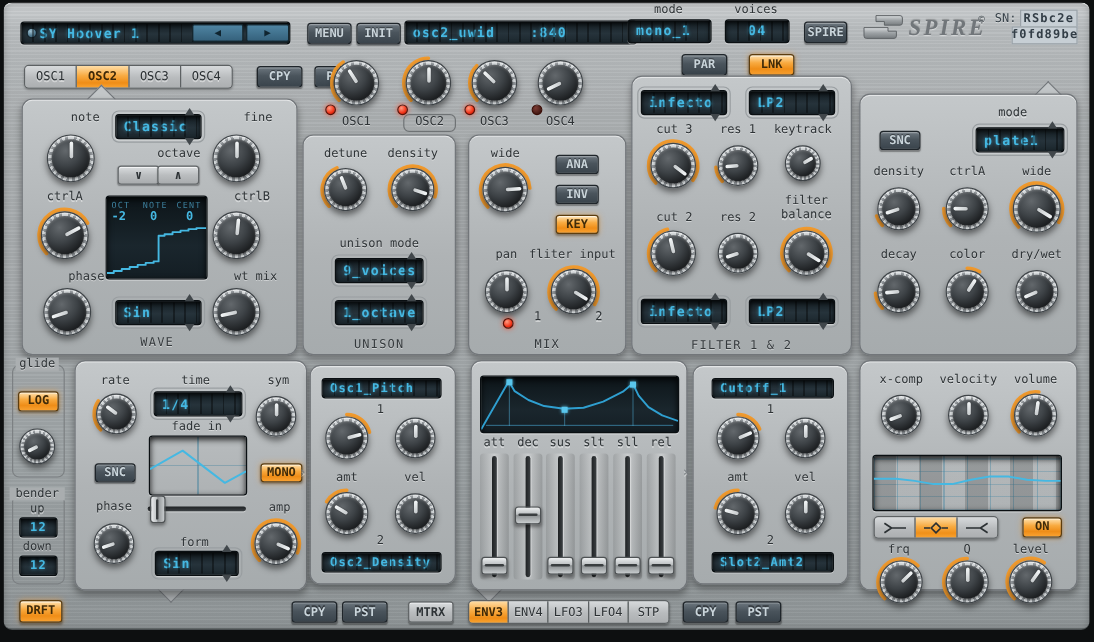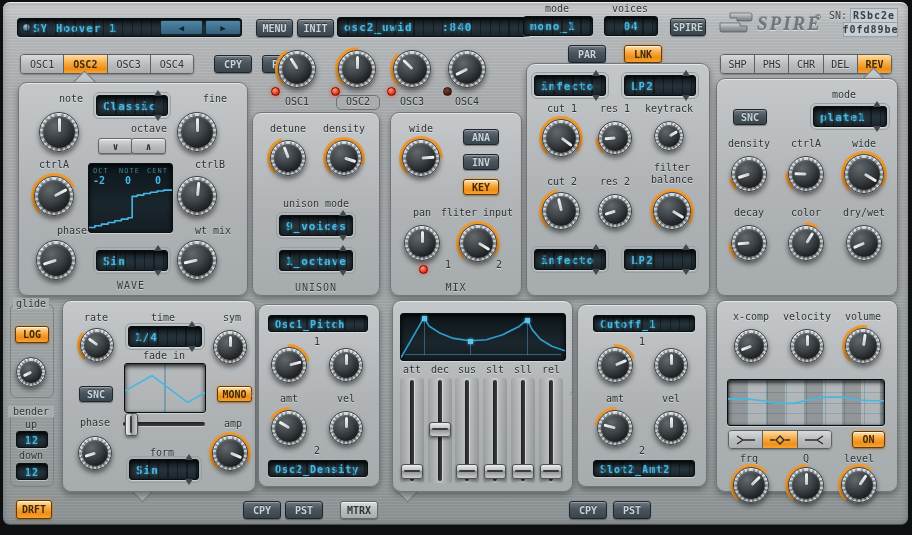--- a/index.html
+++ b/index.html
@@ -145,27 +145,20 @@
   <div class="tab on" style="width:43px">OSC2</div>
   <div class="tab" style="width:43px">OSC3</div>
   <div class="tab" style="width:43px">OSC4</div>
 </div>
 <div class="btn dark" style="left:214px;top:55px;width:36px;height:16px">CPY</div>
 <div class="btn dark" style="left:262px;top:55px;width:36px;height:16px">PST</div>
 
 <div class="btn dark" style="left:568px;top:45px;width:36px;height:16px">PAR</div>
 <div class="btn orange" style="left:624px;top:45px;width:36px;height:16px">LNK</div>
 
-<div class="tabgroup" style="left:720px;top:54px;width:170px;height:18px">
-  <div class="tab" style="width:34px">SHP</div>
-  <div class="tab" style="width:34px">PHS</div>
-  <div class="tab" style="width:34px">CHR</div>
-  <div class="tab" style="width:34px">DEL</div>
-  <div class="tab on" style="width:34px">REV</div>
-</div>
 
 <div class="tail up" style="left:76px;top:74px"></div>
 <div class="tail up" style="left:865px;top:71px"></div>
 <div class="tail dn" style="left:134px;top:482px"></div>
 <div class="tail dn" style="left:399px;top:482px"></div>
 
 <div class="panel" style="left:18px;top:82px;width:228px;height:212px">
   <div class="lbl" style="left:22px;top:10px;width:60px">note</div>
   <div class="lcd dd cells" style="left:77px;top:12px;width:70px;height:19px">
     <span class="txt">Classic</span>
@@ -344,21 +337,21 @@
   <div class="lcd dd cells" style="left:7px;top:11px;width:70px;height:19px">
     <span class="txt">infecto</span>
     <i class="sup"></i>
         <i class="sdn"></i>
   </div>
   <div class="lcd dd cells" style="left:97px;top:11px;width:70px;height:19px">
     <span class="txt">LP2</span>
     <i class="sup"></i>
         <i class="sdn"></i>
   </div>
-  <div class="lbl" style="left:5px;top:39px;width:60px">cut 1</div>
+  <div class="lbl" style="left:5px;top:39px;width:60px">cut 3</div>
   <div class="lbl" style="left:58px;top:39px;width:60px">res 1</div>
   <div class="lbl" style="left:107px;top:39px;width:70px">keytrack</div>
   <div class="knob" style="left:11px;top:51px;width:46px;height:46px">
         <svg class="arc" width="46" height="46">
           <path d="M8.5,37.5 A20.5,20.5 0 1 1 39.4,35.3" fill="none" stroke="#f29b2e" stroke-width="3" stroke-linecap="round"></path>
         </svg>
         <div class="rim"></div>
         <div class="body"></div>
         <div class="ptr" style="transform:rotate(126.89999999999998deg)"></div>
       </div>
@@ -403,20 +396,21 @@
   <div class="lcd dd cells" style="left:7px;top:185px;width:70px;height:19px">
     <span class="txt">infecto</span>
     <i class="sup"></i>
         <i class="sdn"></i>
   </div>
   <div class="lcd dd cells" style="left:97px;top:185px;width:70px;height:19px">
     <span class="txt">LP2</span>
     <i class="sup"></i>
         <i class="sdn"></i>
   </div>
+  <div class="lbl cap" style="left:0;top:219px;width:182px">FILTER 1 &amp; 2</div>
 </div>
 
 <div class="panel" style="left:716px;top:78px;width:180px;height:216px">
   <div class="btn dark" style="left:16px;top:30px;width:32px;height:14px">SNC</div>
   <div class="lbl" style="left:97px;top:10px;width:60px">mode</div>
   <div class="lcd dd cells" style="left:96px;top:27px;width:72px;height:19px">
     <span class="txt">plate1</span>
     <i class="sup"></i>
         <i class="sdn"></i>
   </div>
@@ -740,16 +734,23 @@
         </svg>
         <div class="rim"></div>
         <div class="body"></div>
         <div class="ptr" style="transform:rotate(35.099999999999994deg)"></div>
       </div>
 </div>
 
 <div class="btn dark" style="left:243px;top:501px;width:36px;height:16px">CPY</div>
 <div class="btn dark" style="left:285px;top:501px;width:36px;height:16px">PST</div>
 <div class="btn light" style="left:340px;top:501px;width:36px;height:16px">MTRX</div>
+<div class="tabgroup" style="left:390px;top:500px;width:166px;height:18px">
+  <div class="tab on" style="width:33px">ENV3</div>
+  <div class="tab" style="width:33px">ENV4</div>
+  <div class="tab" style="width:33px">LFO3</div>
+  <div class="tab" style="width:33px">LFO4</div>
+  <div class="tab" style="width:34px">STP</div>
+</div>
 <div class="btn dark" style="left:569px;top:501px;width:36px;height:16px">CPY</div>
 <div class="btn dark" style="left:613px;top:501px;width:36px;height:16px">PST</div>
 
 </div>
 
 </body></html>

